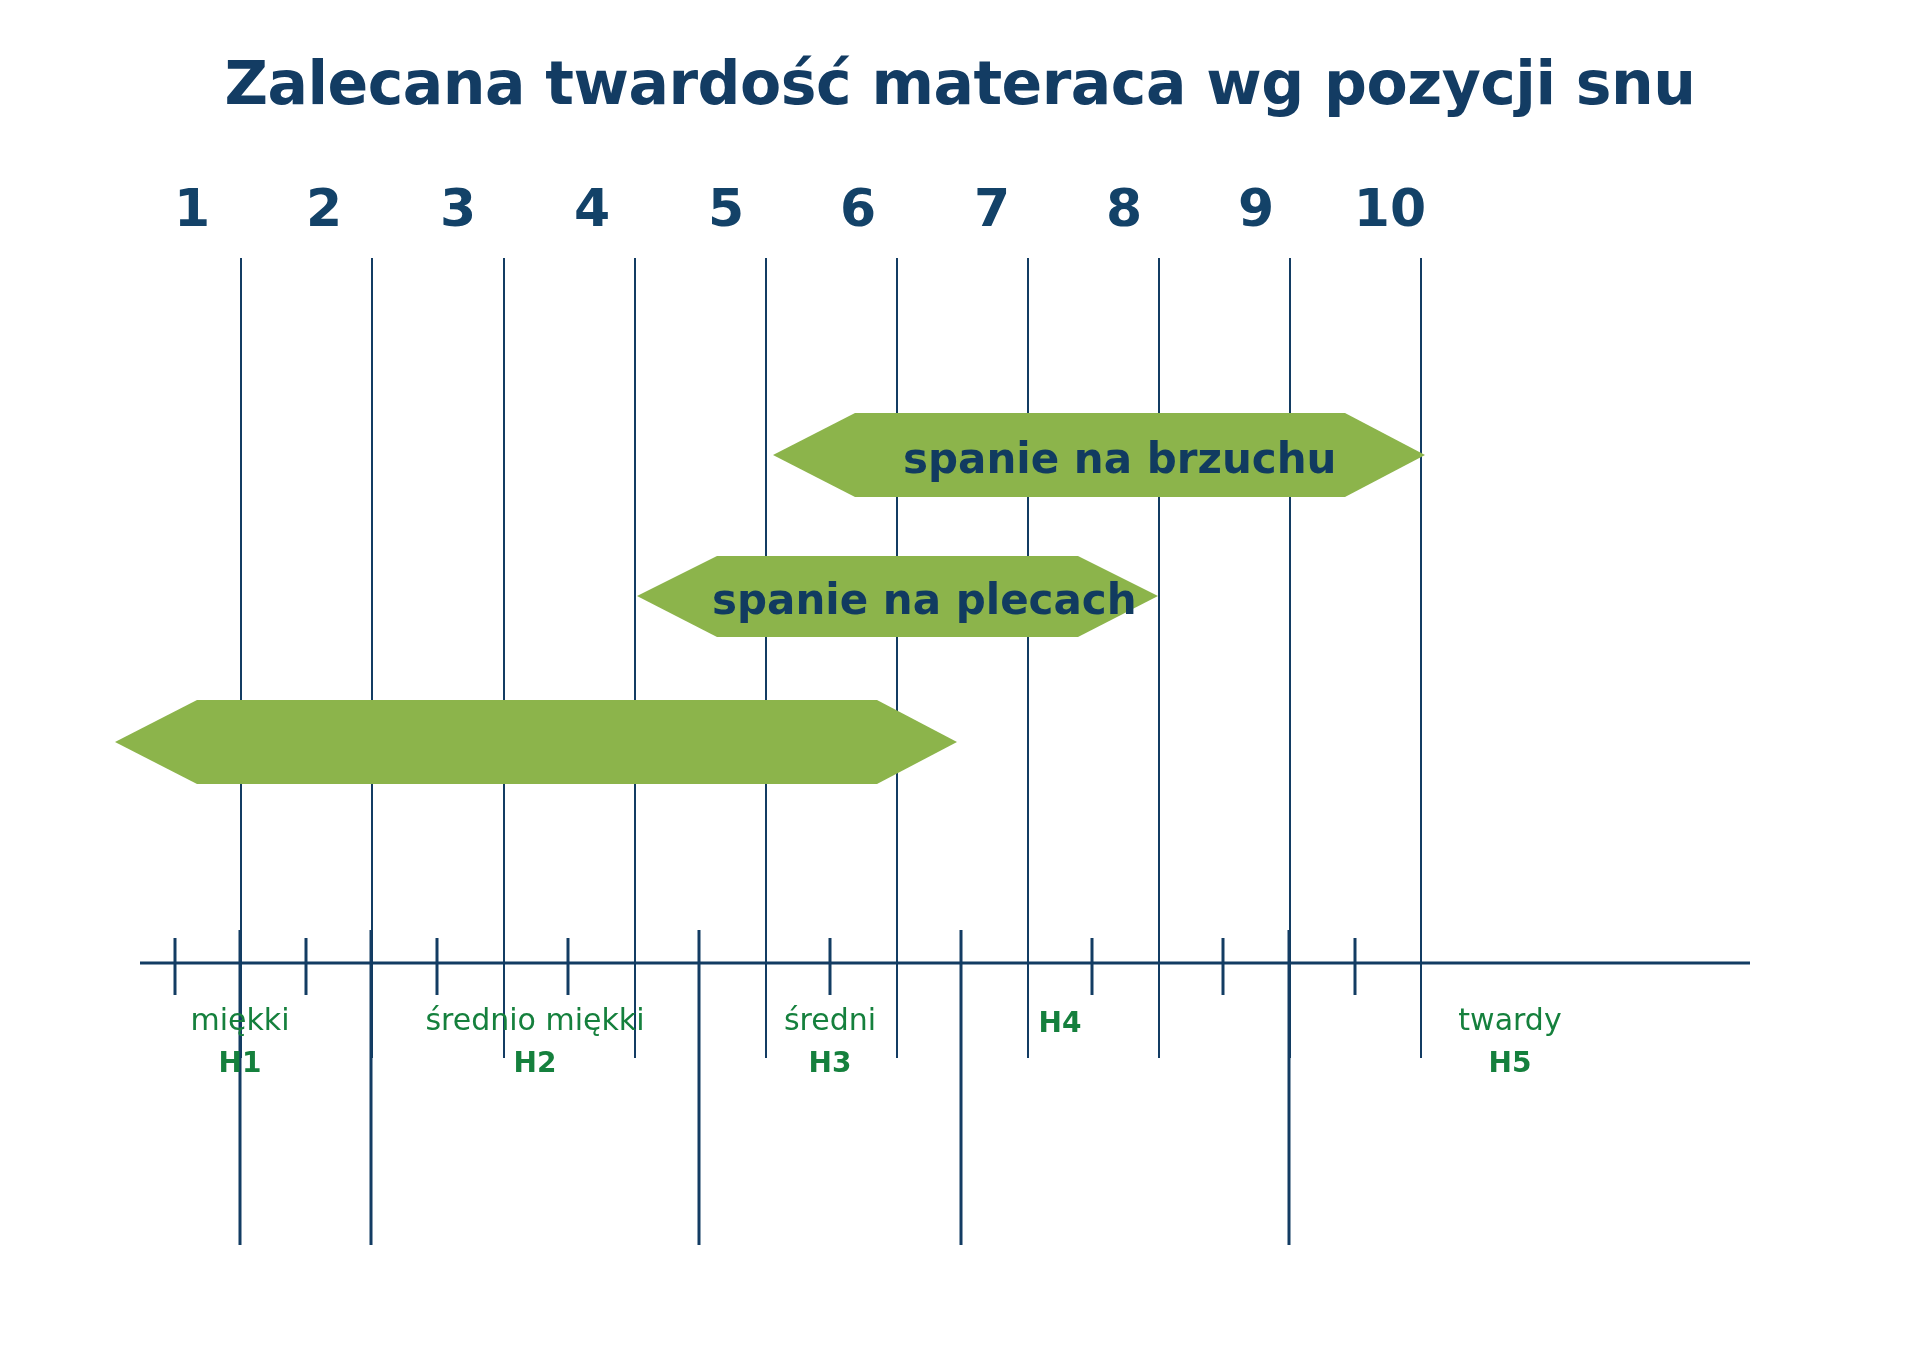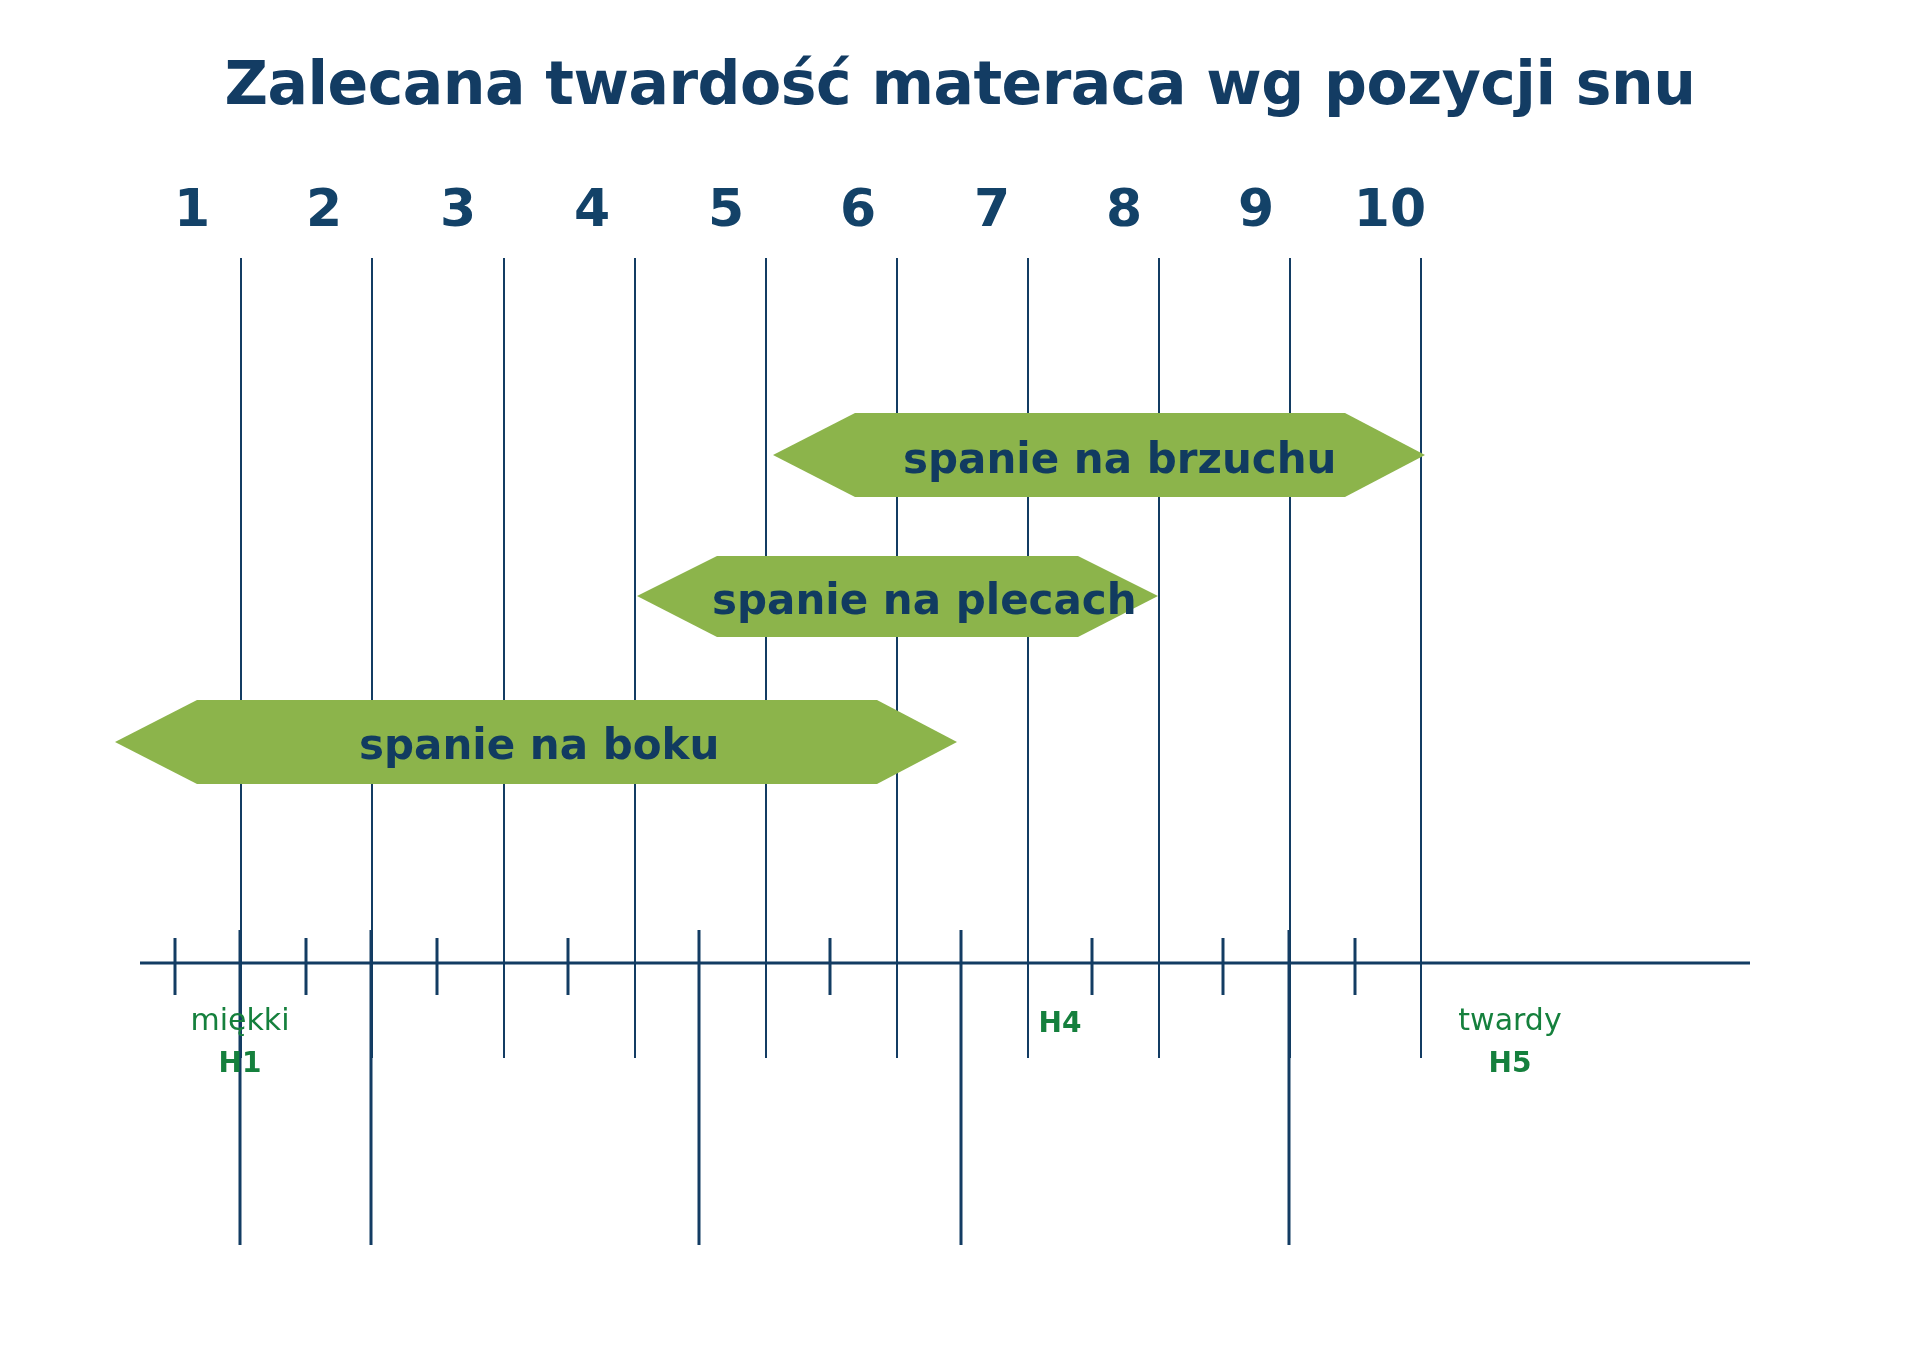--- a/index.html
+++ b/index.html
@@ -132,28 +132,35 @@
       <line x1="240" y1="930" x2="240" y2="1245"></line>
       <line x1="371" y1="930" x2="371" y2="1245"></line>
       <line x1="699" y1="930" x2="699" y2="1245"></line>
       <line x1="961" y1="930" x2="961" y2="1245"></line>
       <line x1="1289" y1="930" x2="1289" y2="1245"></line>
     </g>
   </svg>
 
   <div class="barlabel" style="left:712px;  top:575px;">spanie na plecach</div>
   <div class="barlabel" style="left:903px;  top:434px;">spanie na brzuchu</div>
-  <div class="barlabel" style="left:359px;  top:720px;">spanie na boku</div>
 
   <div class="seglabel" style="left:130px; top:1000px; width:220px;">
     <div class="nm">miękki</div>
     <div class="hh">H1</div>
   </div>
 
+  <div class="seglabel" style="left:425px; top:1000px; width:220px;">
+    <div class="nm">średnio miękki</div>
+    <div class="hh">H2</div>
+  </div>
 
+  <div class="seglabel" style="left:720px; top:1000px; width:220px;">
+    <div class="nm">średni</div>
+    <div class="hh">H3</div>
+  </div>
 
   <div class="seglabel" style="left:895px; top:1000px; width:330px;">
     <div class="hh">H4</div>
   </div>
 
   <div class="seglabel" style="left:1400px; top:1000px; width:220px;">
     <div class="nm">twardy</div>
     <div class="hh">H5</div>
   </div>
 

